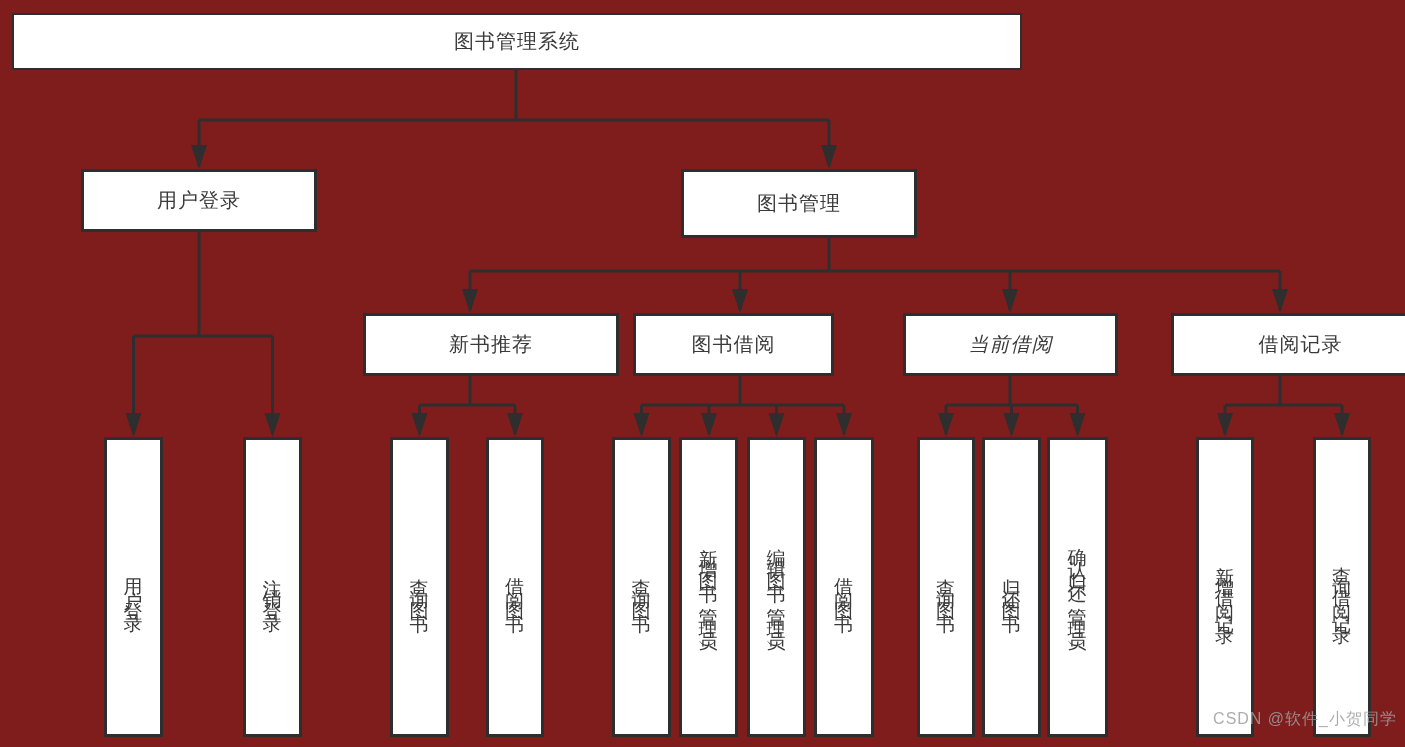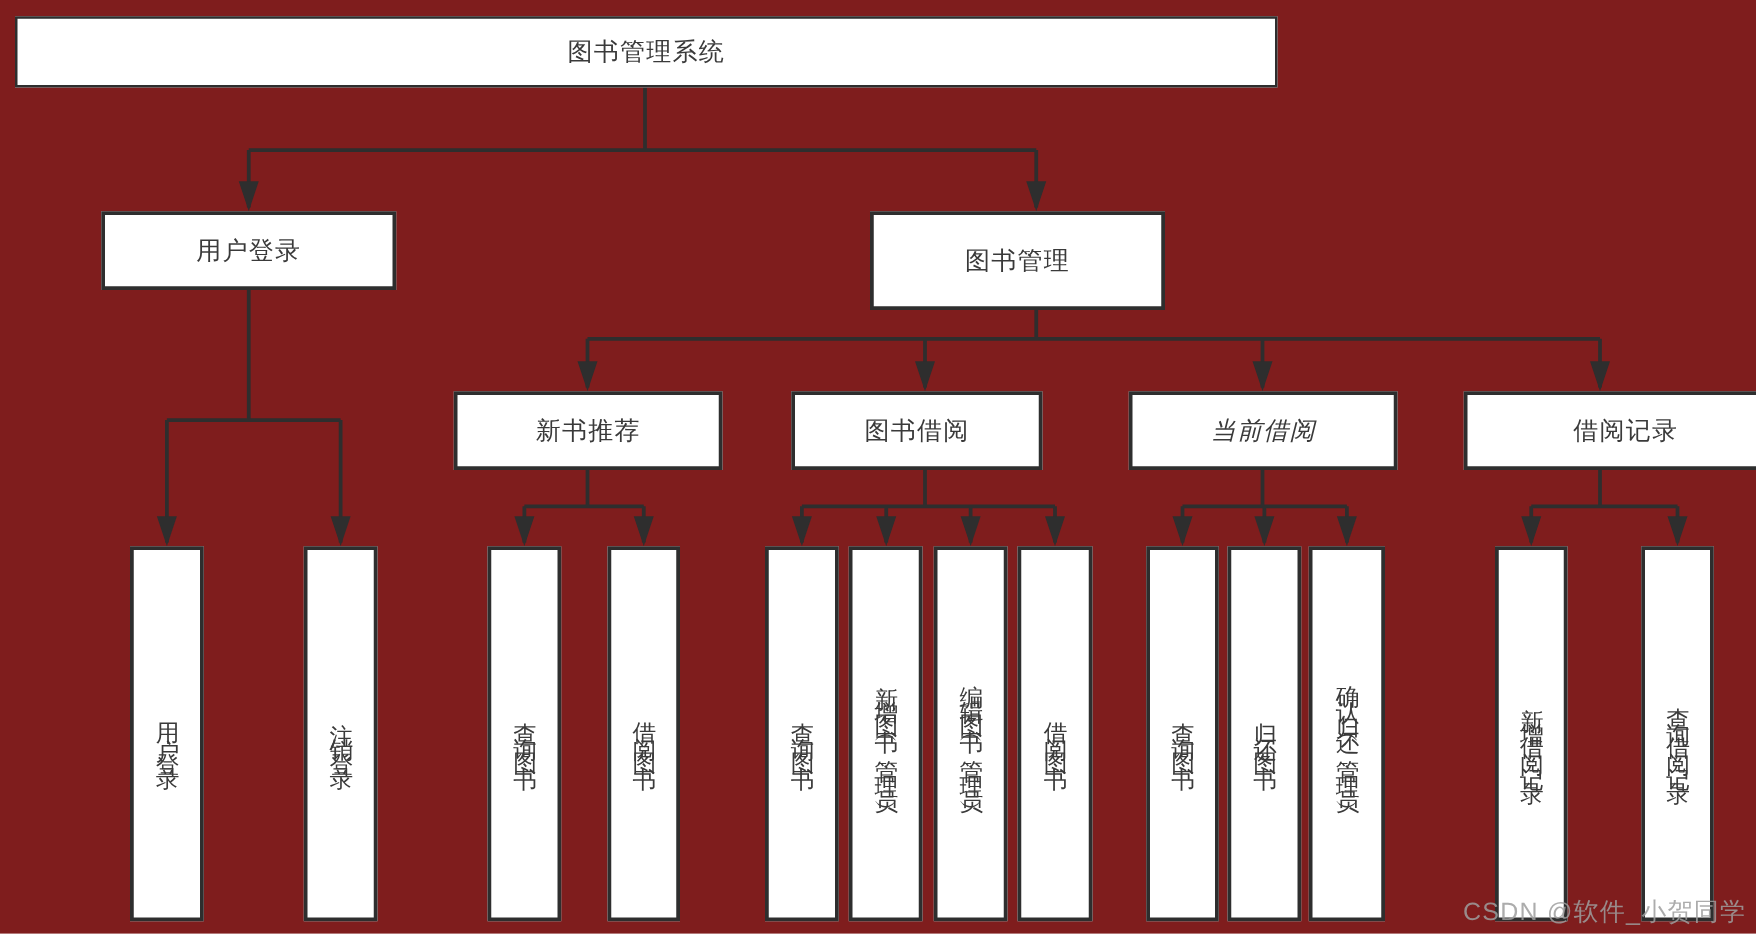--- a/index.html
+++ b/index.html
@@ -38,22 +38,22 @@
     writing-mode: vertical-rl;
     text-orientation: mixed;
     font-size: 19px;
     letter-spacing: 12px;
     line-height: 1;
     white-space: nowrap;
   }
   .watermark {
     position: absolute;
     right: 8px;
-    bottom: 4px;
-    font-size: 20px;
+    bottom: 17px;
+    font-size: 16px;
     color: rgba(158, 158, 158, 0.85);
     letter-spacing: 1px;
     z-index: 3;
     white-space: nowrap;
   }
 </style>
 </head>
 <body>
 
 <div class="stage">
@@ -98,25 +98,25 @@
     </g>
   </svg>
 
   <div class="node root" style="left:12px; top:13px; width:1010px; height:57px;">
     <span>图书管理系统</span>
   </div>
 
   <div class="node" style="left:81px; top:169px; width:236px; height:63px;">
     <span>用户登录</span>
   </div>
-  <div class="node" style="left:696px; top:169px; width:236px; height:79px;text-align:right;">
+  <div class="node" style="left:681px; top:169px; width:236px; height:69px;text-align:right;">
     <span>图书管理</span>
   </div>
 
-  <div class="node" style="left:363px; top:313px; width:215px; height:63px;">
+  <div class="node" style="left:363px; top:313px; width:256px; height:63px;">
     <span>新书推荐</span>
   </div>
   <div class="node" style="left:633px; top:313px; width:201px; height:63px;">
     <span>图书借阅</span>
   </div>
   <div class="node" style="left:903px; top:313px; width:215px; height:63px;font-style:italic;">
     <span>当前借阅</span>
   </div>
   <div class="node" style="left:1171px; top:313px; width:259px; height:63px;justify-content:center;">
     <span>借阅记录</span>

